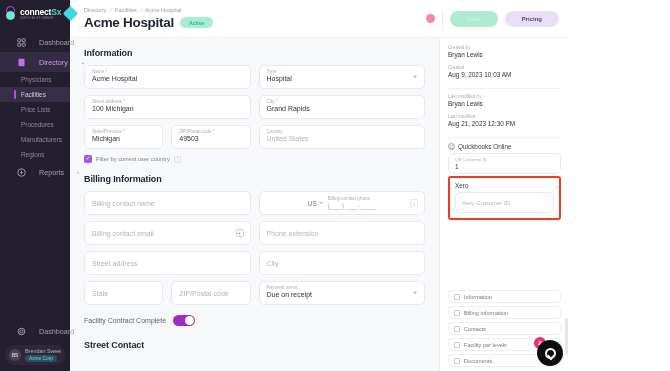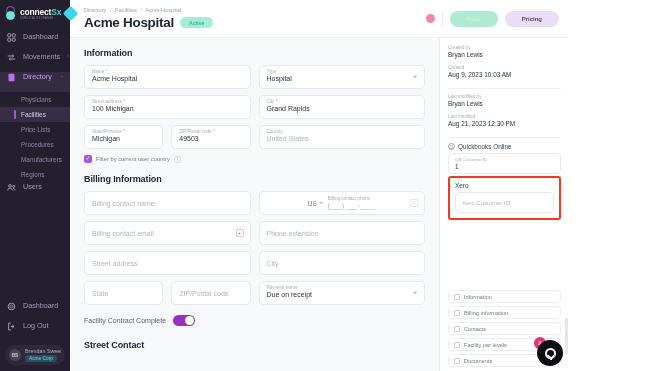--- a/index.html
+++ b/index.html
@@ -36,22 +36,22 @@
   .logo-sub { font-size: 2.6px; color: #8d85a0; letter-spacing: .3px; }
 
   .diamond {
     position: absolute; right: -6px; top: 8px;
     width: 11px; height: 11px; background: #3fd6e8;
     transform: rotate(45deg); border-radius: 2px; z-index: 5;
   }
 
   .nav { margin-top: 6px; display: flex; flex-direction: column; }
   .nav-item {
-    height: 20px; display: flex; align-items: flex-start; gap: 7px;
-    padding: 0 6px; font-size: 7.2px; color: #a49cb4; position: relative;
+    height: 20px; display: flex; align-items: center; gap: 13px;
+    padding: 0 16px; font-size: 7.2px; color: #a49cb4; position: relative;
     cursor: pointer;
   }
   .nav-item.active { background: #332c42; color: #c99bf0; }
   .nav-item.active .ico { color: #c06ef0; }
   .nav-item .ico { width: 10px; height: 10px; display: inline-flex; align-items: center; justify-content: center; flex: 0 0 10px; }
   .nav-item .caret { margin-left: auto; font-size: 5px; color: #6d6580; }
   .sub-item {
     height: 15px; display: flex; align-items: center;
     padding-left: 21px; font-size: 6.4px; color: #8f87a2; cursor: pointer;
     position: relative;
@@ -278,30 +278,20 @@
         <span class="ico">
           <svg width="9" height="9" viewBox="0 0 12 12" fill="none" stroke="currentColor" stroke-width="1.3">
               <rect x="1" y="1" width="4" height="4" rx="1"></rect>
               <rect x="7" y="1" width="4" height="4" rx="1"></rect>
               <rect x="1" y="7" width="4" height="4" rx="1"></rect>
               <rect x="7" y="7" width="4" height="4" rx="1"></rect>
             </svg>
         </span>
         <span>Dashboard</span>
       </div>
-      <div class="nav-item">
-        <span class="ico">
-          <svg width="9" height="9" viewBox="0 0 12 12" fill="none" stroke="currentColor" stroke-width="1.3">
-              <path d="M1 4h8M7 2l2 2-2 2"></path>
-              <path d="M11 8H3M5 6L3 8l2 2"></path>
-            </svg>
-        </span>
-        <span>Movements</span>
-        <span class="caret">›</span>
-      </div>
       <div class="nav-item active">
         <span class="ico">
           <svg width="9" height="9" viewBox="0 0 12 12" fill="currentColor">
               <rect x="2" y="1" width="8" height="10" rx="1.3"></rect>
             </svg>
         </span>
         <span>Directory</span>
         <span class="caret">⌄</span>
       </div>
 
@@ -320,48 +310,38 @@
       <div class="sub-item">
         <span>Manufacturers</span>
       </div>
       <div class="sub-item">
         <span>Regions</span>
       </div>
 
       <div class="nav-item">
         <span class="ico">
           <svg width="9" height="9" viewBox="0 0 12 12" fill="none" stroke="currentColor" stroke-width="1.3">
-              <circle cx="4" cy="4" r="1.8"></circle>
-              <circle cx="9" cy="4.5" r="1.4"></circle>
-              <path d="M1 10c0-1.8 1.3-3 3-3s3 1.2 3 3"></path>
-              <path d="M8 7.2c1.6 0 2.8 1 2.8 2.6"></path>
+              <circle cx="6" cy="6" r="5"></circle>
+              <path d="M6 3.5v4M4.2 5.8L6 7.6l1.8-1.8"></path>
             </svg>
         </span>
-        <span>Users</span>
+        <span>Reports</span>
+        <span class="caret">›</span>
       </div>
     </nav>
 
     <div class="sidebar-bottom">
       <div class="nav-item">
         <span class="ico">
           <svg width="9" height="9" viewBox="0 0 12 12" fill="none" stroke="currentColor" stroke-width="1.3">
               <circle cx="6" cy="6" r="2"></circle>
               <circle cx="6" cy="6" r="4.4"></circle>
             </svg>
         </span>
         <span>Dashboard</span>
-      </div>
-      <div class="nav-item">
-        <span class="ico">
-          <svg width="9" height="9" viewBox="0 0 12 12" fill="none" stroke="currentColor" stroke-width="1.3">
-              <path d="M5 1.5H2.2v9H5"></path>
-              <path d="M7 4l2.4 2L7 8M9.4 6H5"></path>
-            </svg>
-        </span>
-        <span>Log Out</span>
       </div>
 
       <div class="profile">
         <div class="avatar">BS</div>
         <div class="profile-txt">
           <div class="profile-name">Brendan Sweeney</div>
           <div class="profile-badge">Acme Corp</div>
         </div>
       </div>
     </div>

